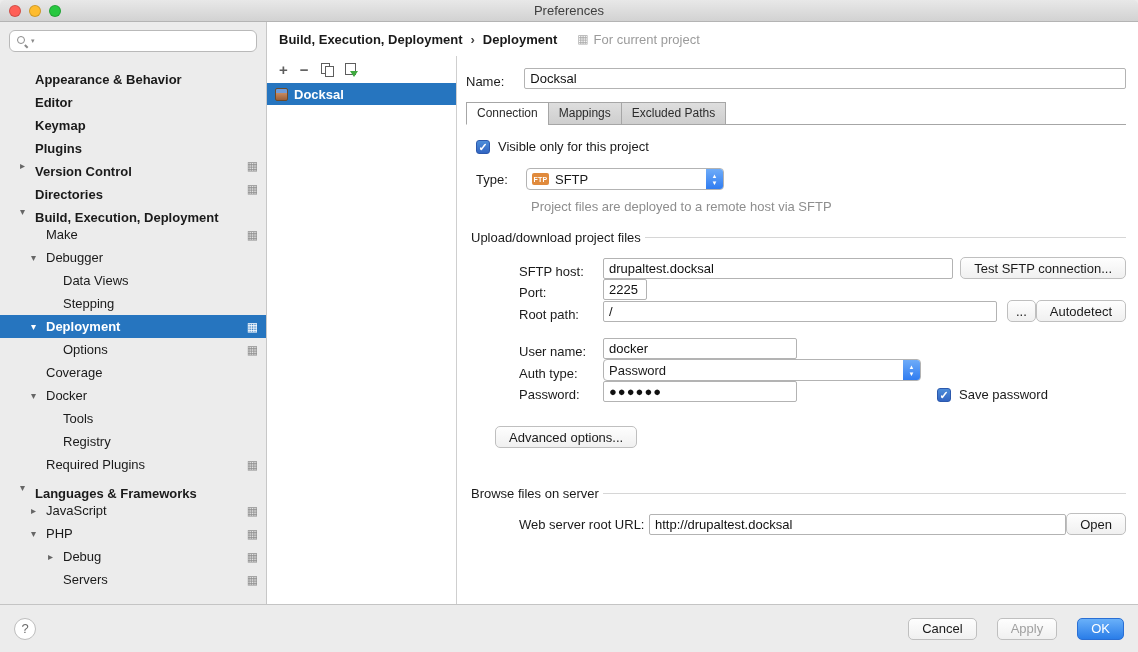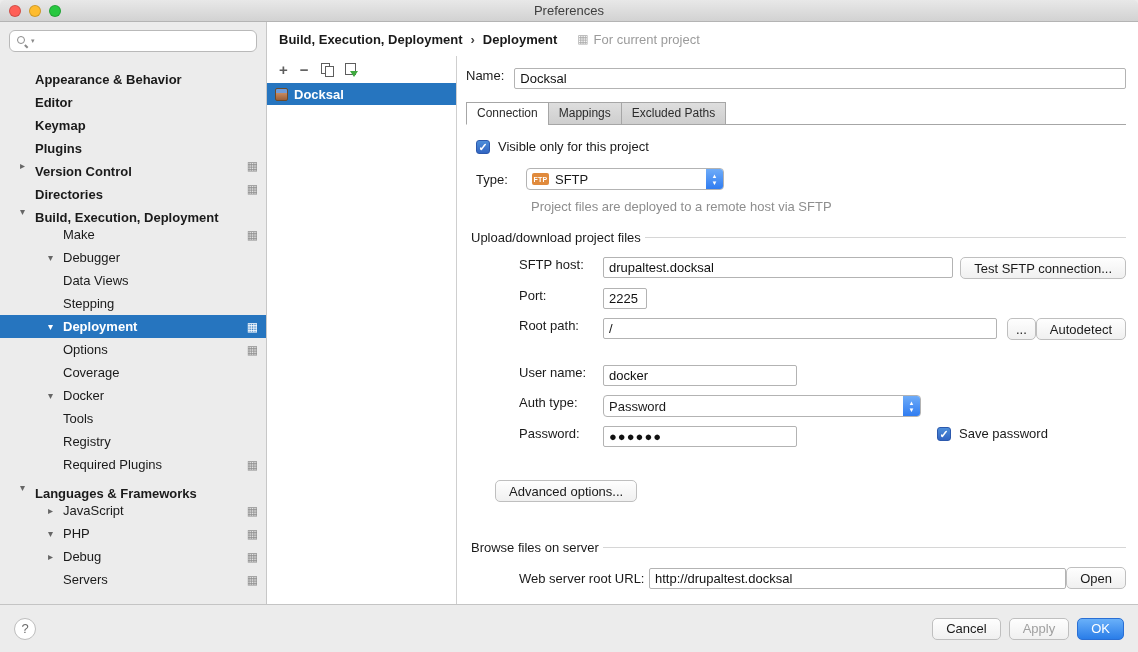--- a/index.html
+++ b/index.html
@@ -35,21 +35,21 @@
   .search-box { height:22px; background:#fff; border:1px solid #b9b9b9; border-radius:6px; display:flex; align-items:center; padding:0 6px; gap:2px; }
   .mag { position:relative; width:13px; height:13px; flex:0 0 13px; }
   .mag::before { content:""; position:absolute; left:1px; top:1px; width:6px; height:6px; border:1.5px solid #8a8a8a; border-radius:50%; }
   .mag::after { content:""; position:absolute; left:9px; top:9px; width:4px; height:1.5px; background:#8a8a8a; transform:rotate(45deg); transform-origin:left center; }
   .search-caret { font-size:7px; color:#8a8a8a; }
   .search-input { border:none; outline:none; flex:1; font-size:12px; font-family:inherit; background:transparent; }
 
   .tree { flex:1; overflow:hidden; padding-top:5px; }
   .tree-row { height:23px; display:flex; align-items:center; cursor:default; }
   .lvl0 { padding-left:20px; }
-  .lvl1 { padding-left:48px; }
+  .lvl1 { padding-left:31px; }
   .lvl2 { padding-left:48px; }
   .arrow { width:15px; flex:0 0 15px; font-size:10px; color:#666; }
   .bold .t-label { font-weight:bold;margin-top:12px; }
   .badge { margin-left:auto; margin-right:8px; color:#8f8f8f; font-size:12px; }
   .tree-row.selected { background:#2675bf; }
   .tree-row.selected .t-label { color:#fff; font-weight:bold; }
   .tree-row.selected .arrow, .tree-row.selected .badge { color:#fff; }
 
   
   .content { flex:1; display:flex; flex-direction:column; background:#fff; min-width:0; }
@@ -73,21 +73,21 @@
   .import-ic::after { content:""; position:absolute; right:-3px; bottom:-3px; width:0; height:0;
     border-left:4px solid transparent; border-right:4px solid transparent; border-top:6px solid #3fa93f; }
   .list { flex:1; padding-top:1px; }
   .list-item { height:22px; display:flex; align-items:center; gap:6px; padding-left:8px; }
   .list-item.selected { background:#2675bf; color:#fff; font-weight:bold; }
   .srv-ic { width:13px; height:13px; flex:0 0 13px; border-radius:2px; border:1px solid #6d4a28;
     background:linear-gradient(180deg,#6f9bd8 0,#6f9bd8 4px,#c98a5e 4px,#9a5f39 100%); }
 
   
   .form-panel { flex:1; min-width:0; display:flex; flex-direction:column; padding:12px 12px 0 9px; }
-  .frow-name { display:flex; align-items:flex-start; gap:10px; }
+  .frow-name { display:flex; align-items:flex-end; gap:20px; }
   input.text { height:21px; border:1px solid #b3b3b3; border-radius:2px; padding:0 5px; font-size:13px; font-family:inherit; color:#111; background:#fff; }
   .name-input { flex:1; }
 
   .tabs { display:flex; margin-top:13px; margin-bottom:-1px; position:relative; z-index:2; }
   .tab { border:1px solid #a6a6a6; background:linear-gradient(#dedede,#cecece); padding:3px 10px 4px; font-size:12px; margin-left:-1px; color:#2c2c2c; cursor:default; }
   .tab:first-child { margin-left:0; }
   .tab.active { background:#fff; border-bottom:1px solid #fff; }
 
   .tab-content { border-top:1px solid #a6a6a6; flex:1; padding:14px 0 0 5px; display:flex; flex-direction:column; }
 
@@ -105,21 +105,21 @@
   .dd-value { flex:1; }
   .stepper { width:17px; height:22px; flex:0 0 17px; margin-left:auto; background:linear-gradient(#71aef9,#2d7af0);
     display:flex; flex-direction:column; align-items:center; justify-content:center; color:#fff; font-size:6px; line-height:6px; gap:1px; }
 
   .type-note { margin:9px 0 0 60px; color:#8e8e8e; }
 
   .section { margin-top:16px; display:flex; align-items:center; gap:4px; }
   .sec-line { flex:1; height:1px; background:#d6d6d6; }
 
   .fields { margin-top:12px; padding-left:48px; display:flex; flex-direction:column; }
-  .frow { display:flex; align-items:flex-start; margin-bottom:9px; }
+  .frow { display:flex; align-items:flex-end; }
   .flabel { width:84px; flex:0 0 84px; }
   .host-input { width:350px; }
   .port-input { width:44px; }
   .root-input { width:396px; }
   .user-input { width:194px; }
   .pass-input { width:194px; letter-spacing:1px; }
   .gap-top { margin-top:16px; }
 
   .btn { height:22px; padding:0 13px; background:linear-gradient(#fefefe,#f0f0f0); border:1px solid #bfbfbf; border-radius:5px;
     font-size:13px; font-family:inherit; color:#1a1a1a; cursor:default; }
@@ -130,21 +130,21 @@
   .adv-row { margin-top:24px; padding-left:24px; }
   .browse-section { margin-top:38px; }
   .webroot-row { margin-top:12px; padding-left:48px; display:flex; align-items:center; }
   .webroot-label { width:130px; flex:0 0 130px; }
   .webroot-input { width:419px; }
 
   
   .footer { height:48px; flex:0 0 48px; background:#ececec; border-top:1px solid #c4c4c4; display:flex; align-items:center; padding:0 14px; }
   .help-btn { width:22px; height:22px; border-radius:50%; background:#fff; border:1px solid #bdbdbd; color:#6c6c6c;
     font-size:13px; display:flex; align-items:center; justify-content:center; cursor:default; }
-  .footer-btns { margin-left:auto; display:flex; gap:8px; }
+  .footer-btns { margin-left:auto; display:flex; gap:20px; }
   .btn.disabled { color:#a0a0a0; }
   .btn.primary { background:linear-gradient(#69b0f9,#2a7de8); border-color:#2a6fd4; color:#fff; }
 </style>
 </head>
 <body>
 
 <div class="window">
 
   <div class="titlebar">
     <div class="traffic">

